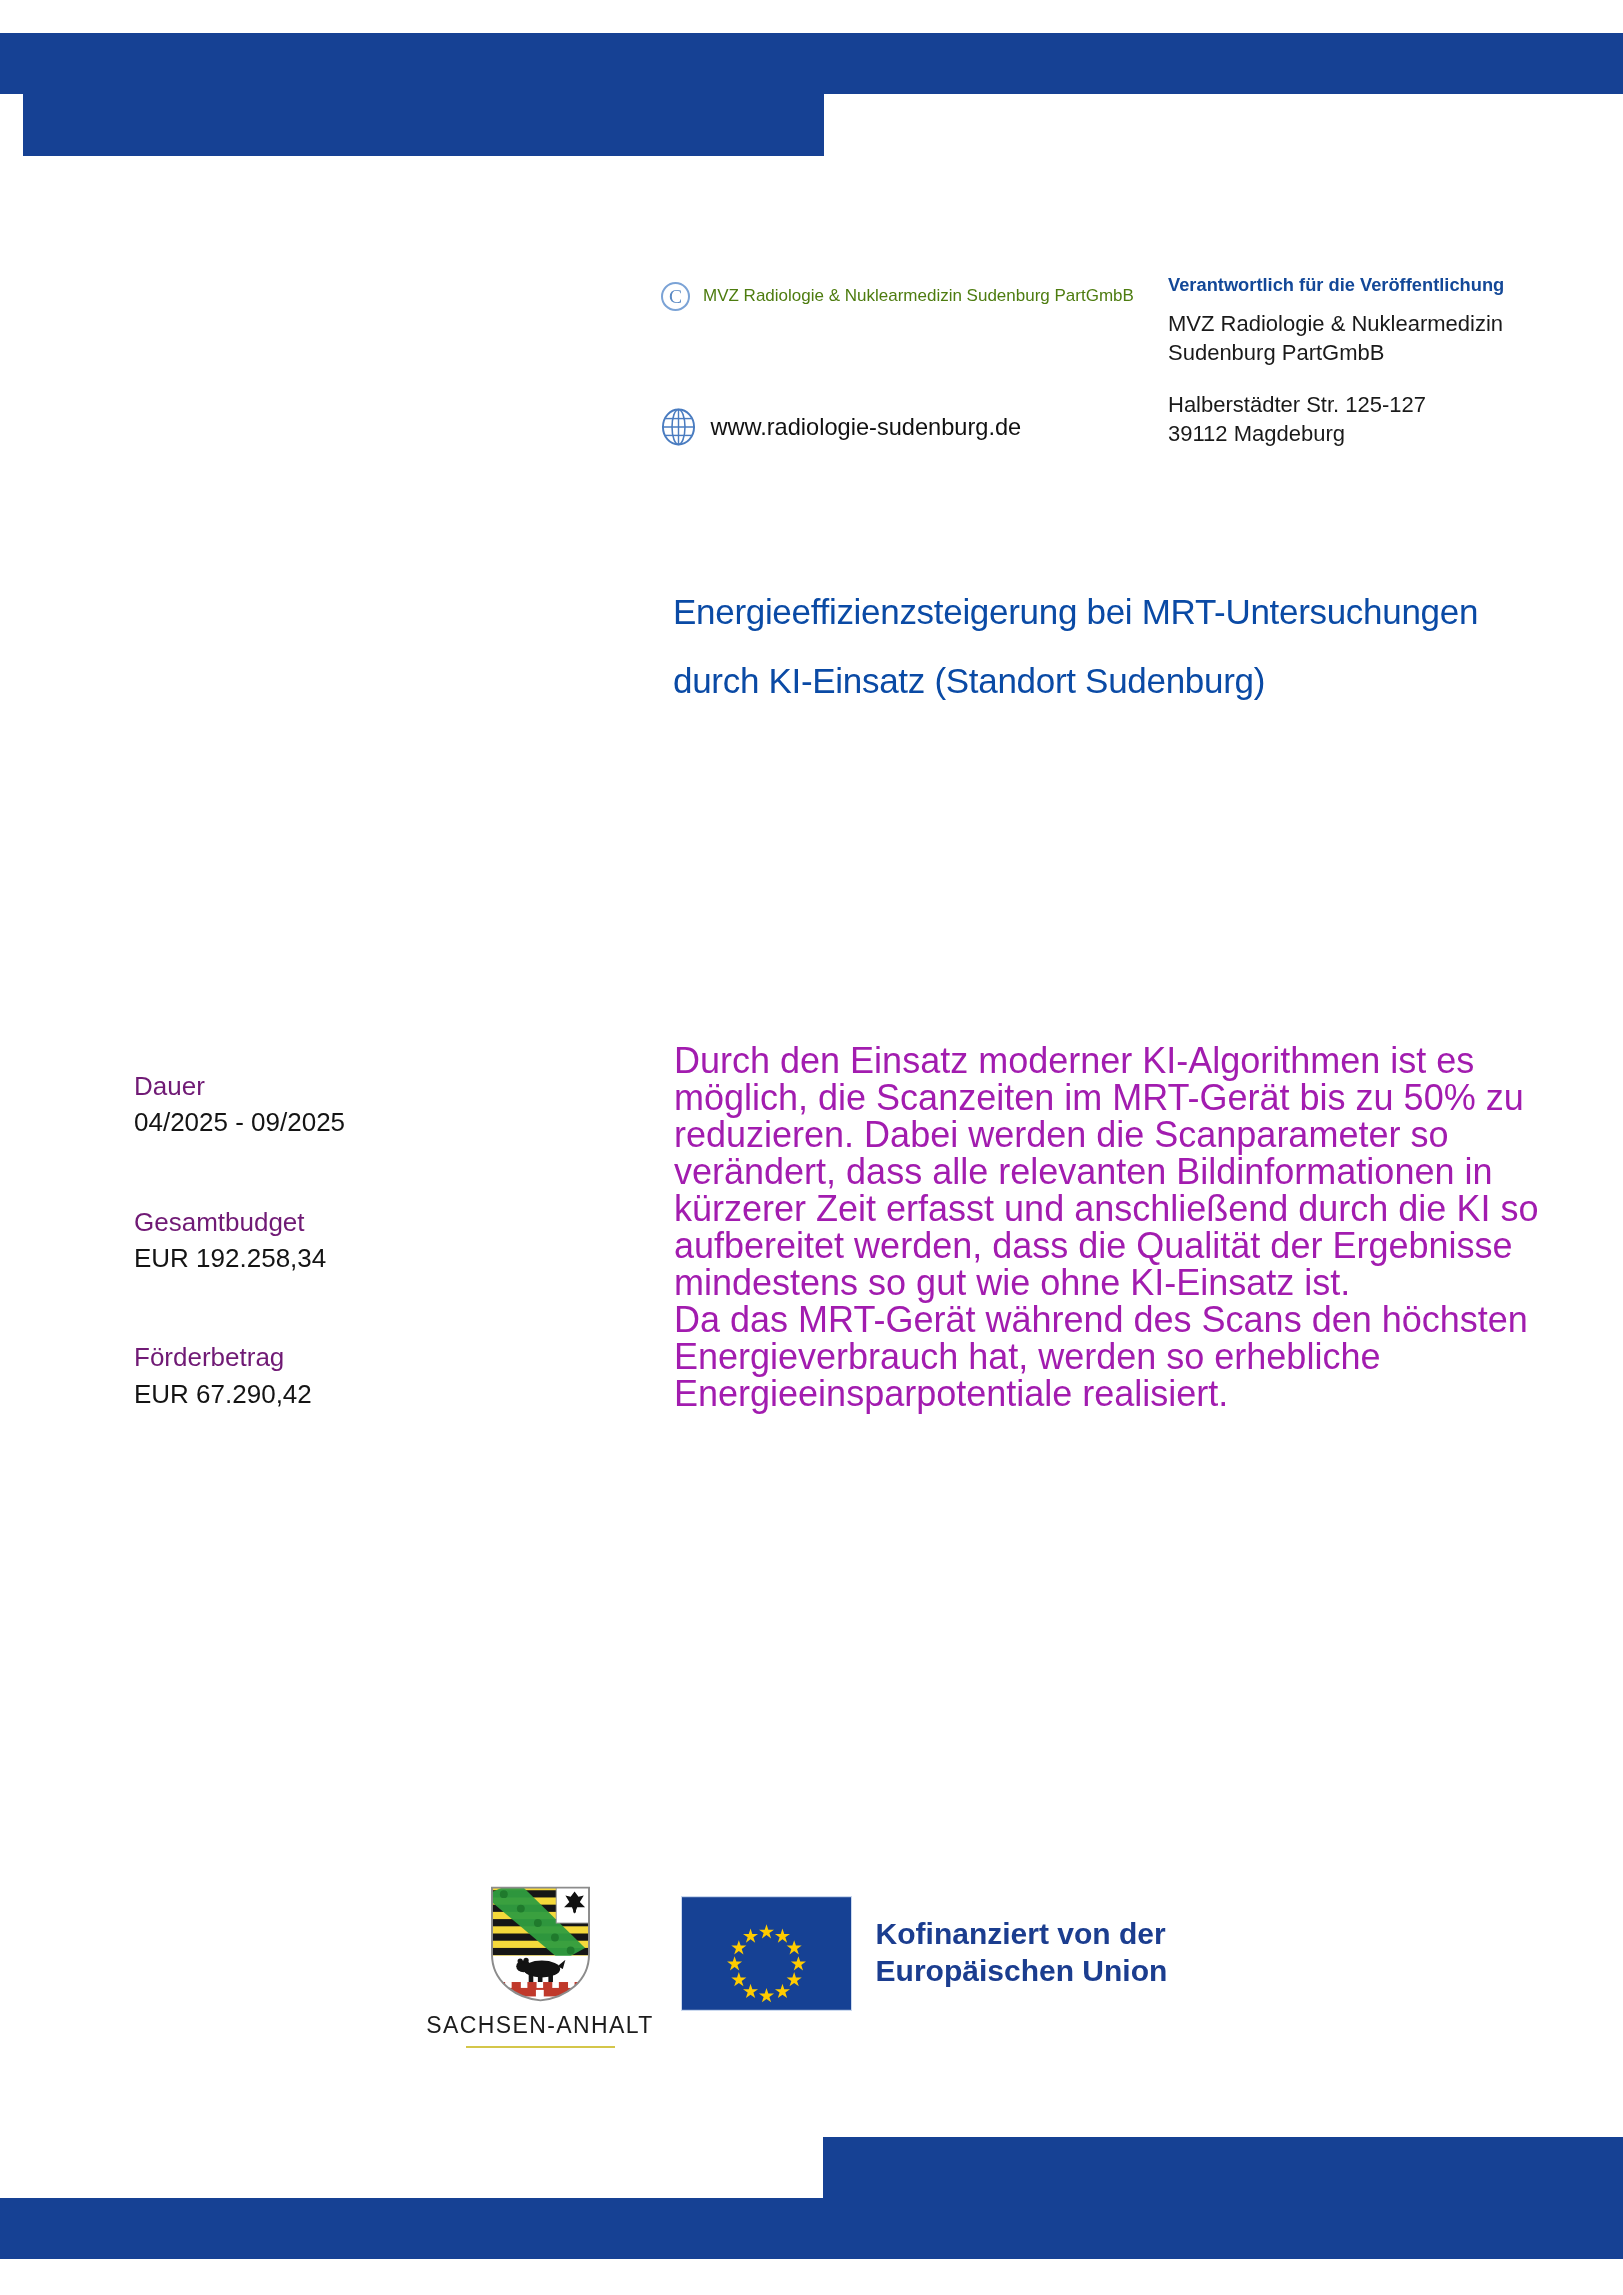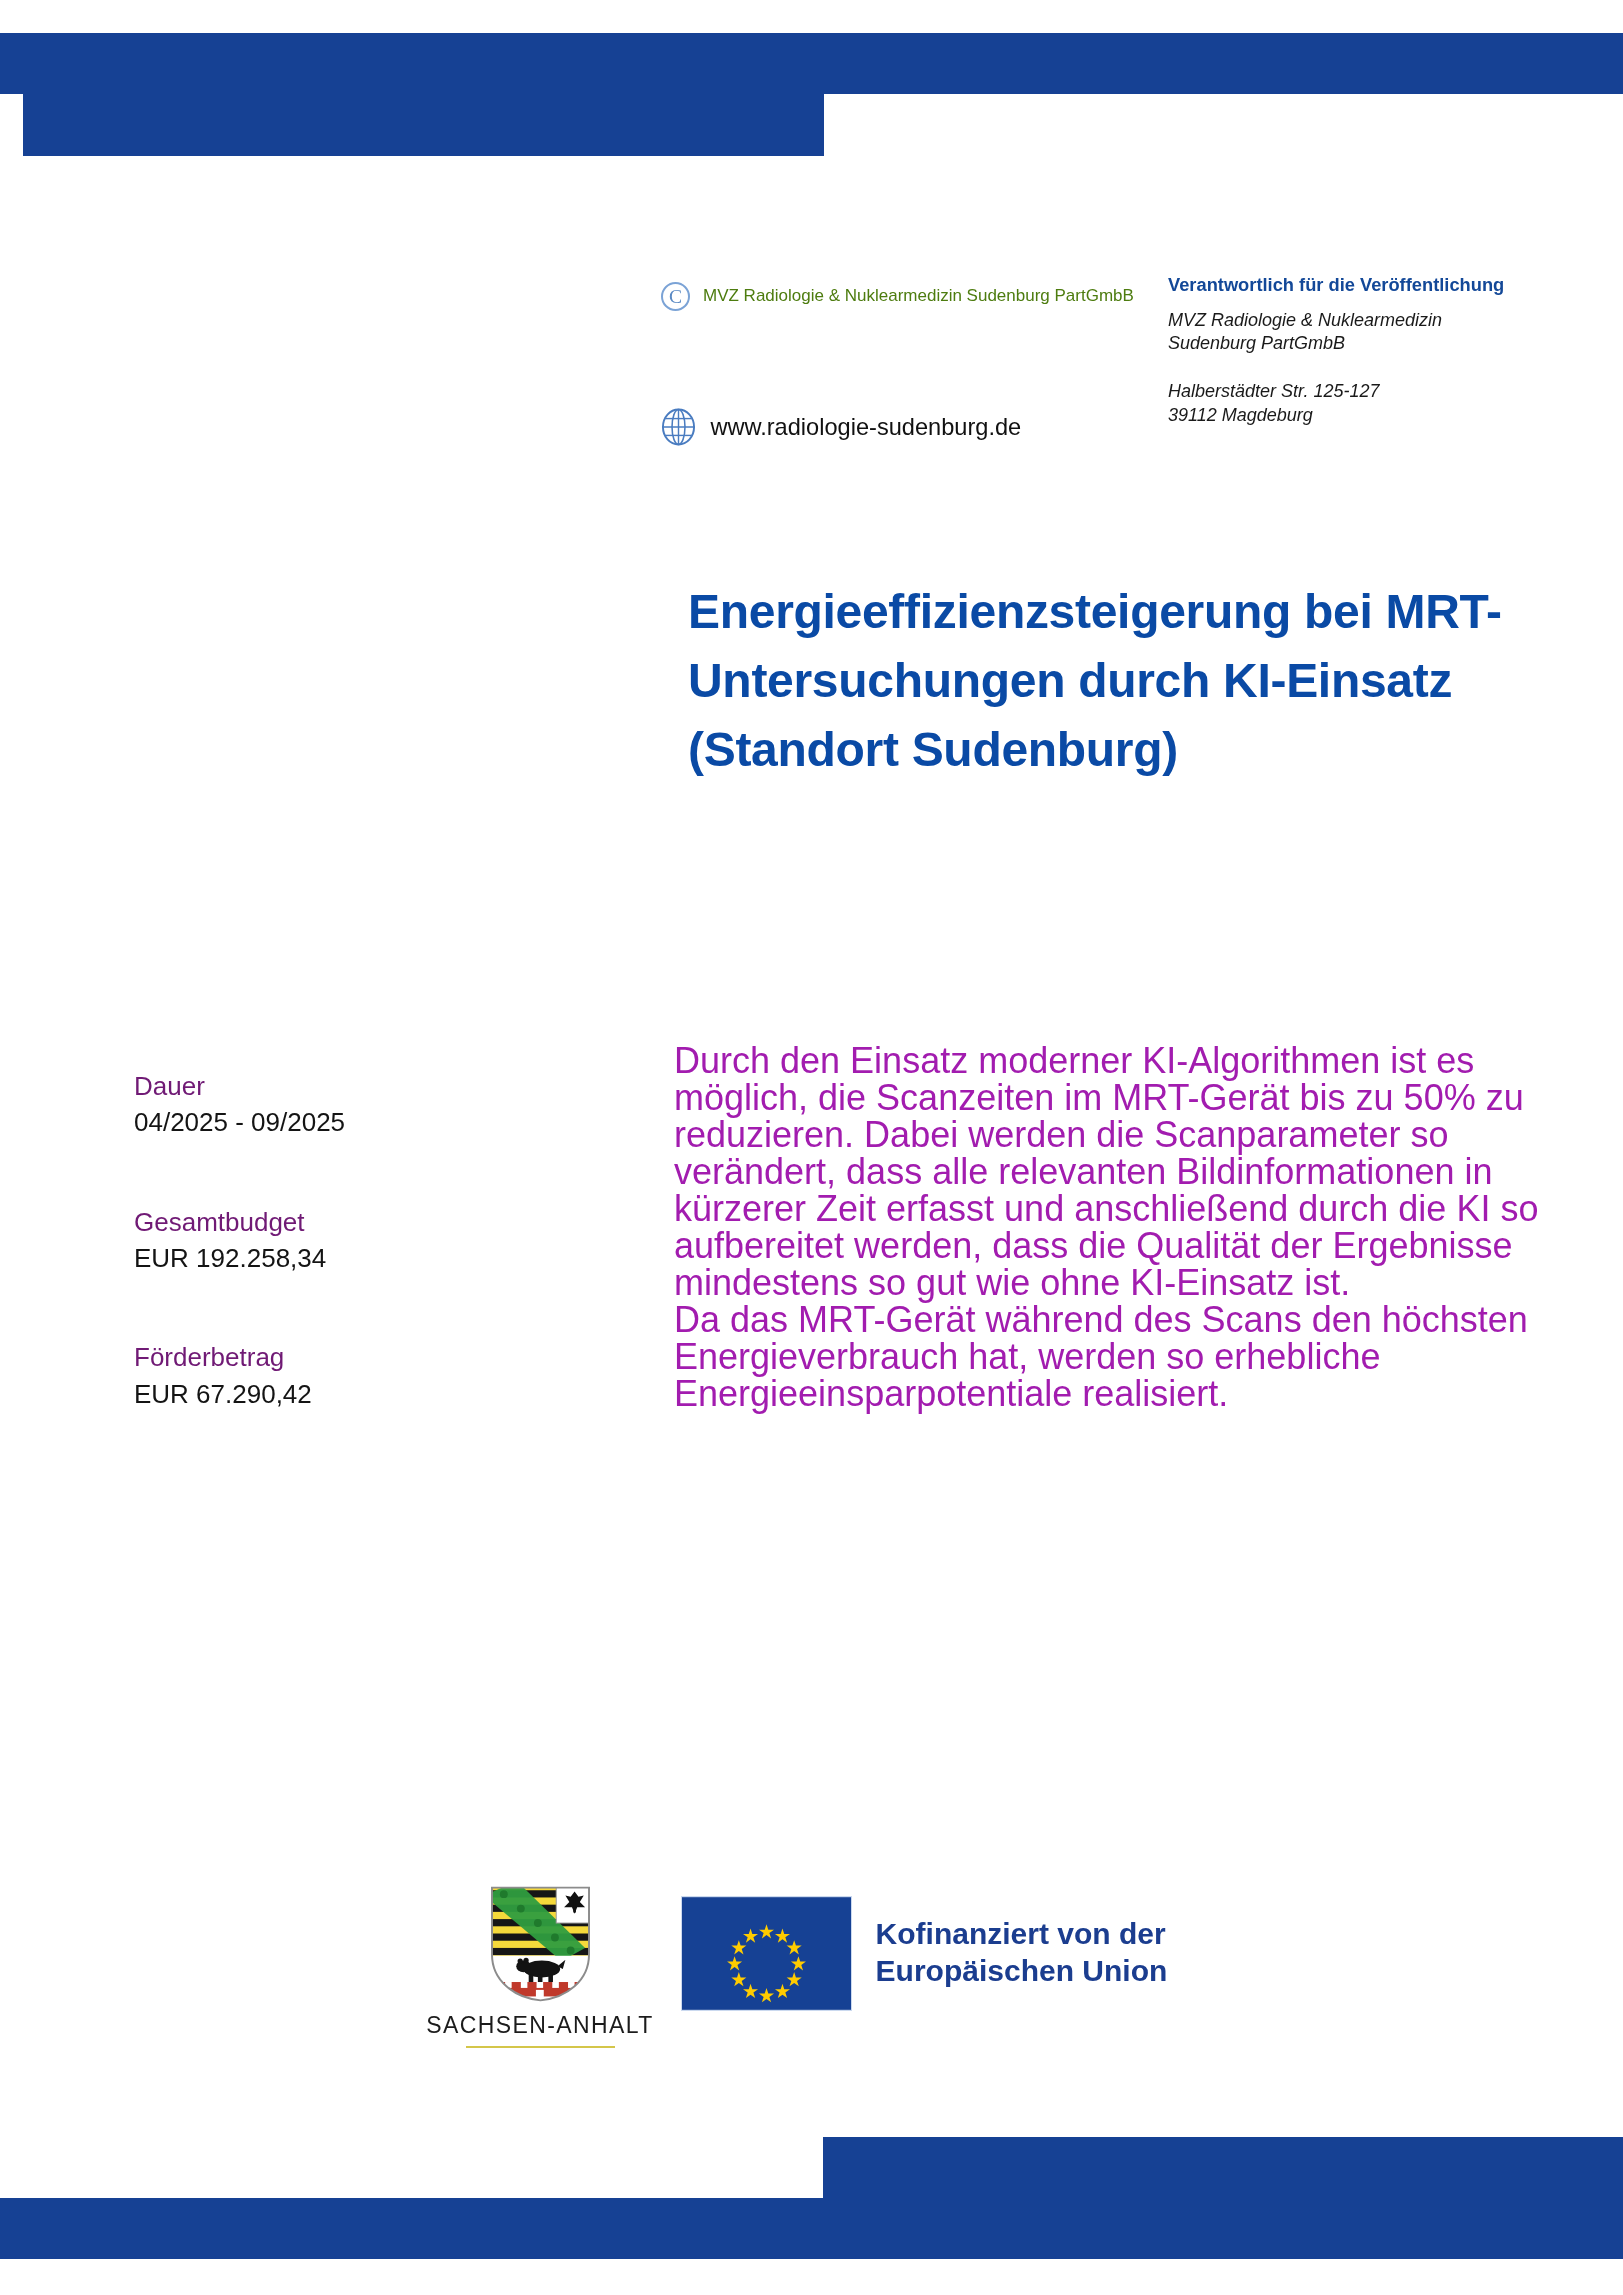--- a/index.html
+++ b/index.html
@@ -85,40 +85,38 @@
   }
   .publisher-heading {
     font-size: 18.3px;
     color: #134898;
     font-weight: 700;
     line-height: 1.25;
     margin-bottom: 11.8px;
     white-space: nowrap;
   }
   .publisher-line {
-    font-size: 18px;
+    font-size: 22px;
     color: #1a1a1a;
     line-height: 1.32;
     white-space: nowrap;
-    font-style: italic;
   }
   .publisher-gap { height: 23.6px; }
 
   
   .project-title {
     position: absolute;
     left: 673px;
     top: 577px;
     width: 890px;
-    font-size: 48px;
+    font-size: 35px;
     line-height: 69px;
     color: #0a4aa5;
-    font-weight: 700;
+    font-weight: 400;
     letter-spacing: -0.3px;
-    margin-left: 15px;
   }
 
   
   .facts {
     position: absolute;
     left: 134px;
     top: 1071px;
     width: 458px;
   }
   .fact-block { margin-bottom: 68px; }

